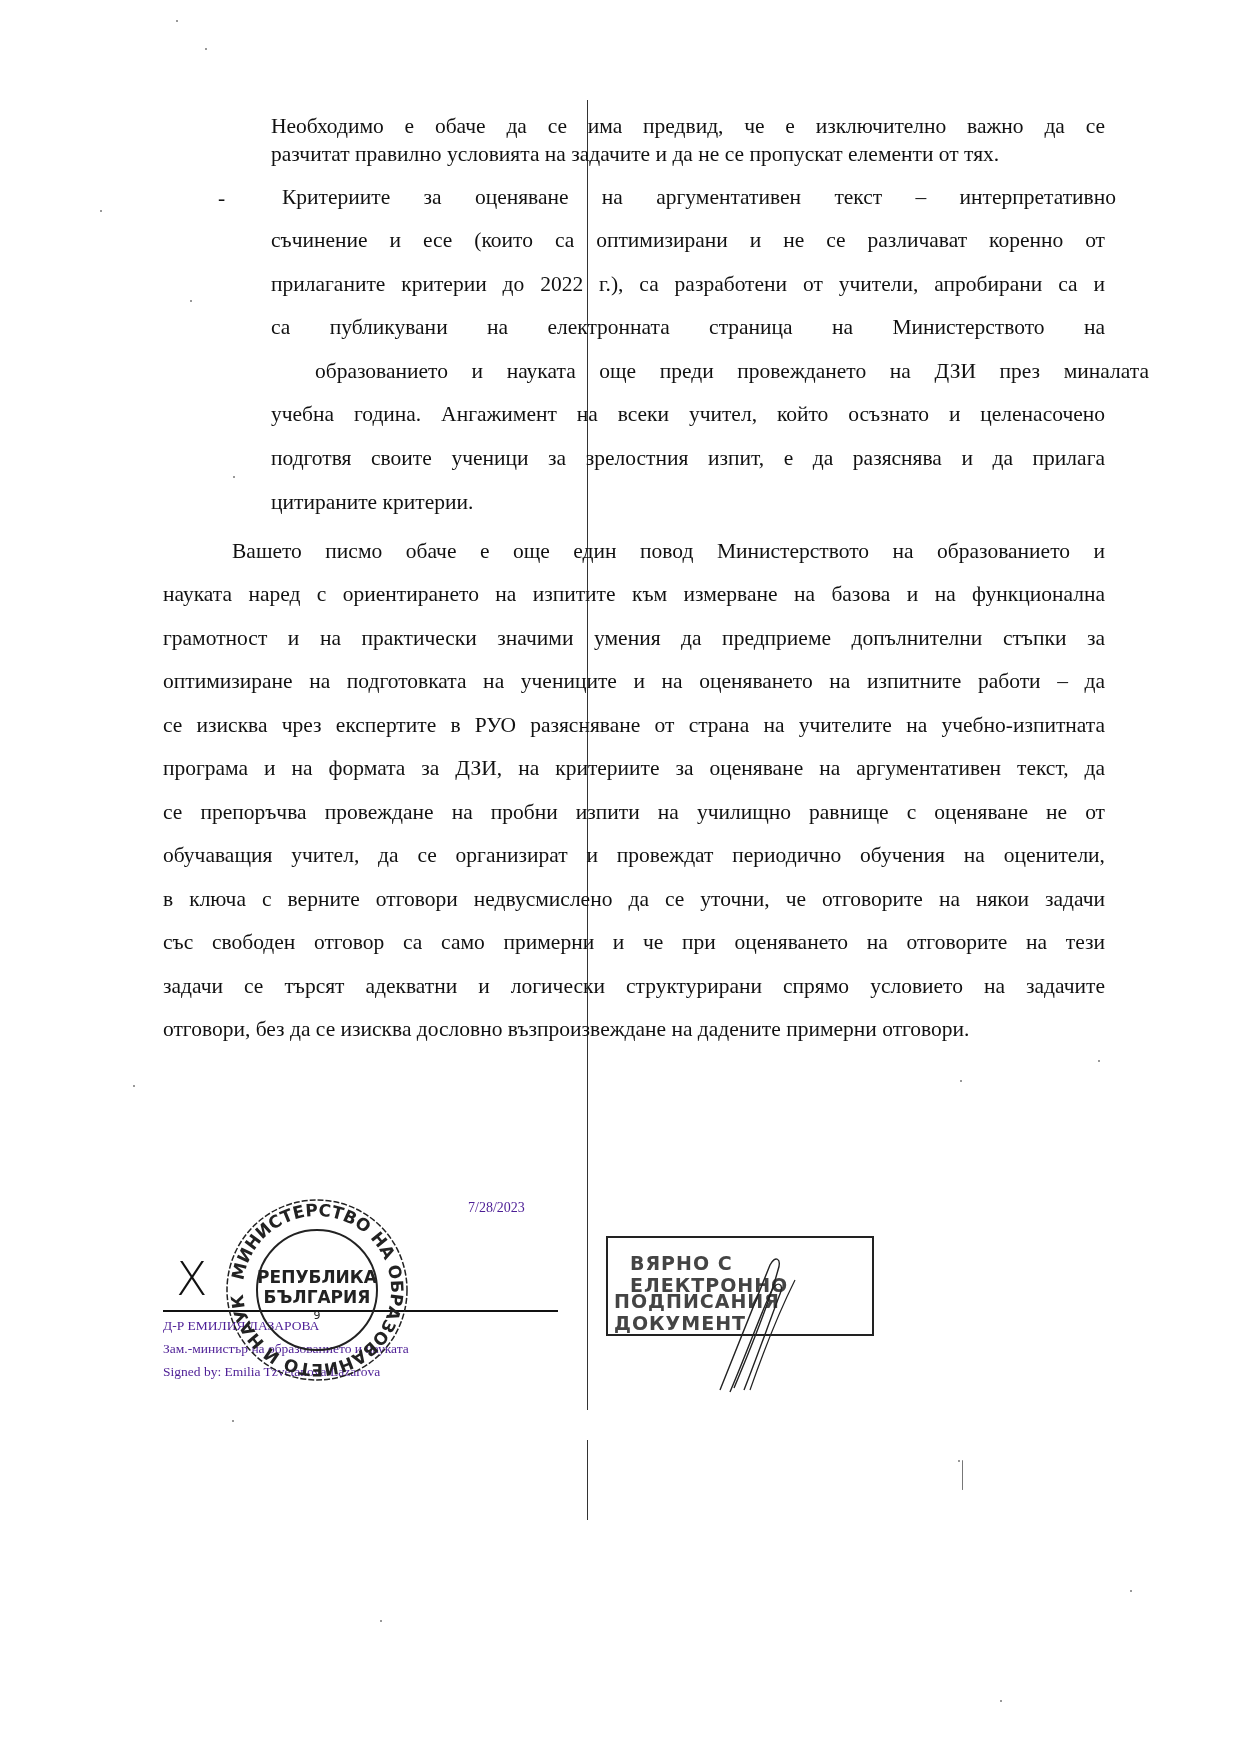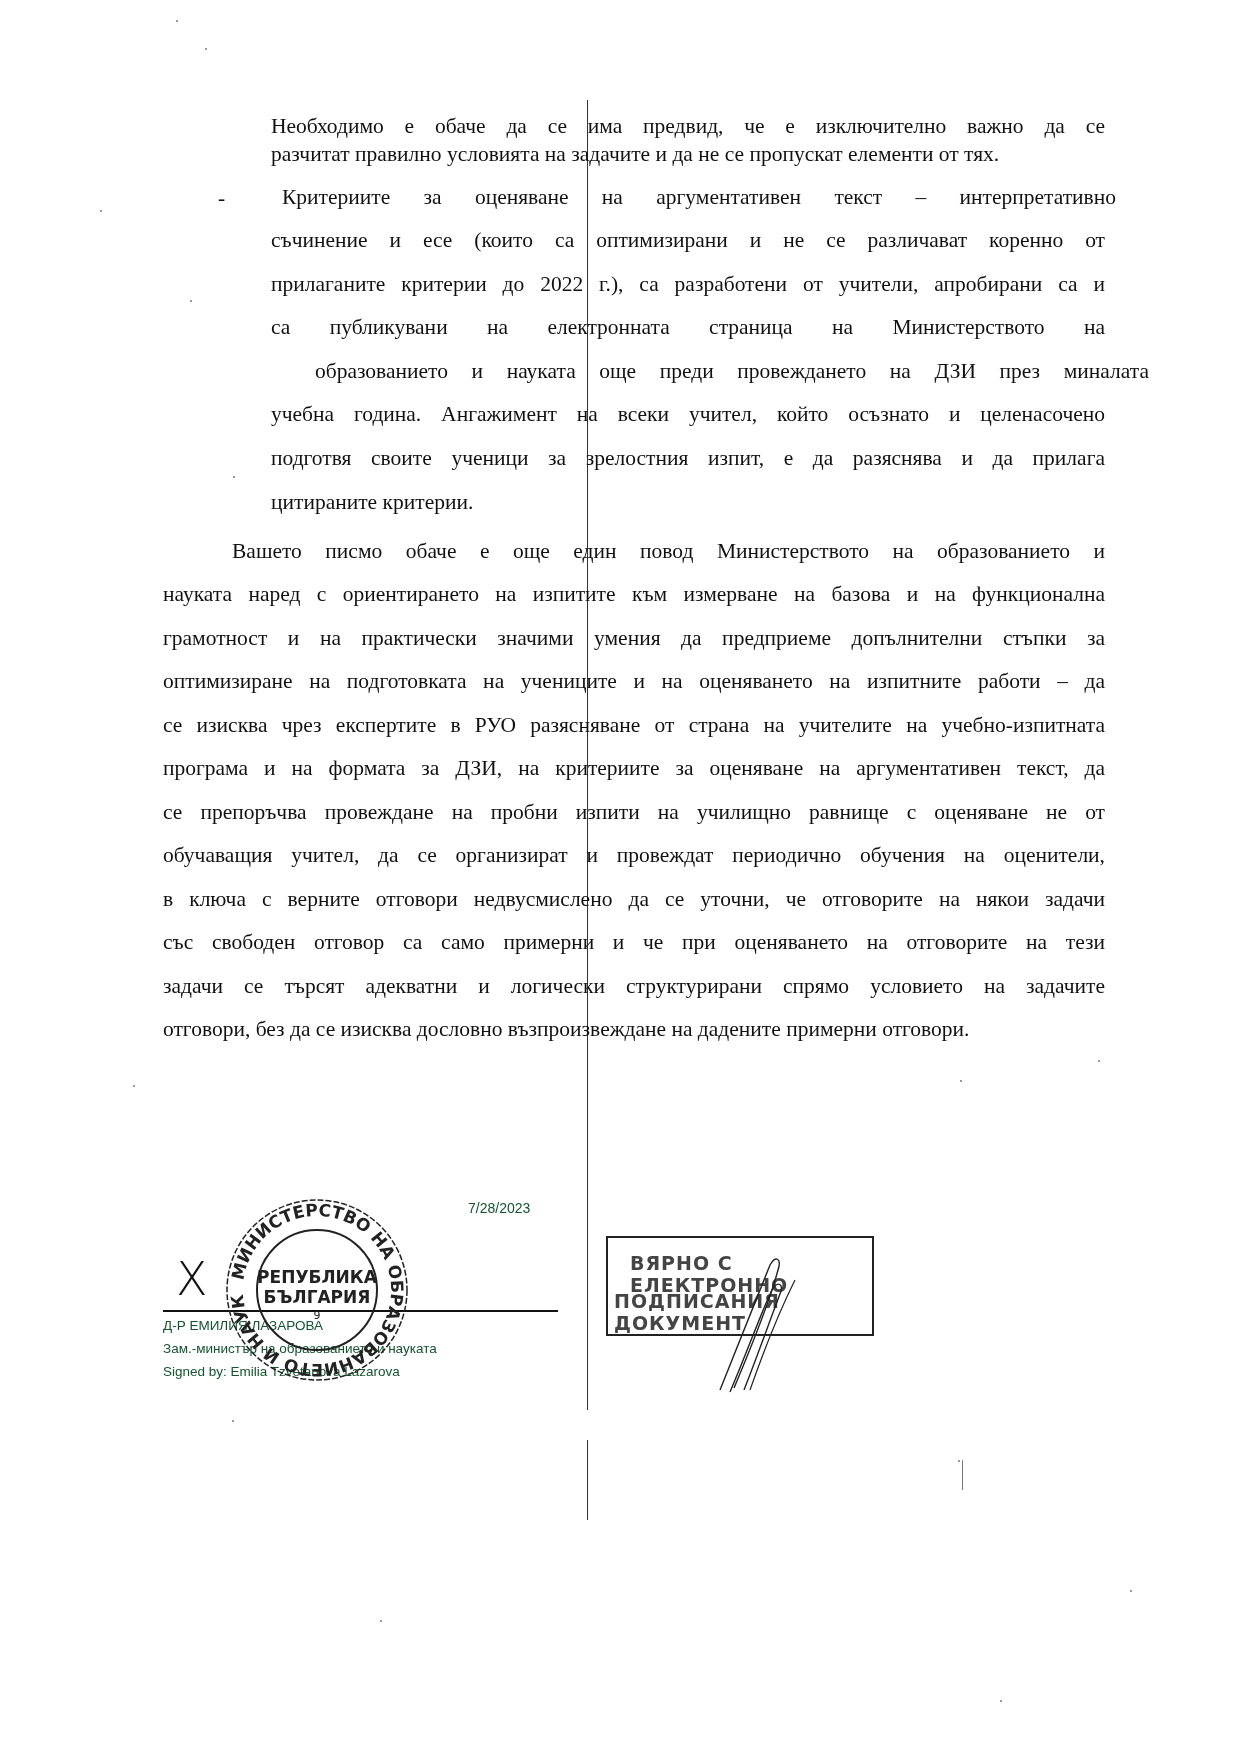--- a/index.html
+++ b/index.html
@@ -2,21 +2,21 @@
 <html><head>
 <meta charset="utf-8">
 <style>
   html, body { margin: 0; padding: 0; background: #ffffff; }
   body { width: 1241px; height: 1754px; position: relative; overflow: hidden; font-family: "Liberation Serif", serif; color: #111; }
   .page { position: absolute; left: 0; top: 0; width: 1241px; height: 1754px; background: #fff; }
   .fold { position: absolute; left: 587px; width: 1px; background: #333; }
   .line { position: absolute; font-size: 21.5px; line-height: 28px; white-space: nowrap; }
   .just { text-align: justify; text-align-last: justify; }
   .bullet { position: absolute; left: 218px; font-size: 21.5px; }
-  .sig { position: absolute; font-family: Liberation Sans, sans-serif; font-size: 13.5px; color: #14532d; }
+  .sig { position: absolute; font-family: Liberation Serif, serif; font-size: 13.5px; color: #4c1d95; }
   .x-mark { position: absolute; left: 176px; top: 1252px; font-family: "DejaVu Sans", sans-serif; font-size: 46px; font-weight: 300; }
   .sig-line { position: absolute; left: 163px; top: 1310px; width: 395px; height: 2px; background: #111; }
   .stamp-box { position: absolute; left: 606px; top: 1236px; width: 264px; height: 96px; border: 2px solid #222; }
   .stamp-text { position: absolute; font-family: "DejaVu Sans", sans-serif; font-weight: bold; font-size: 19px; color: #444; letter-spacing: 1px; }
   .dot { position: absolute; width: 2px; height: 2px; background: #777; border-radius: 1px; }
 </style>
 </head>
 <body>
 
 <div class="page">

